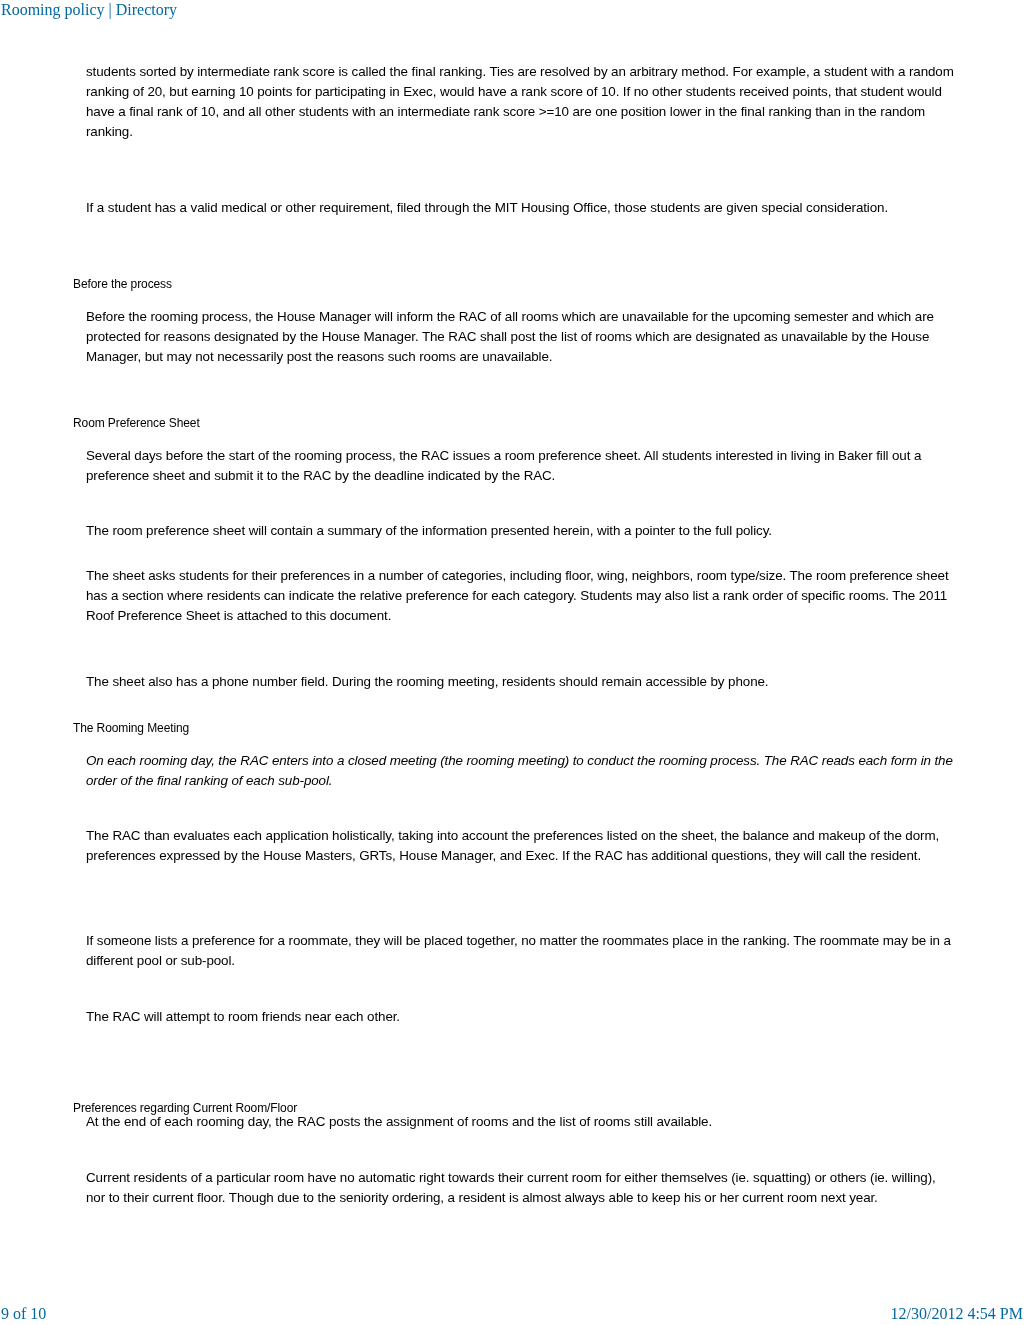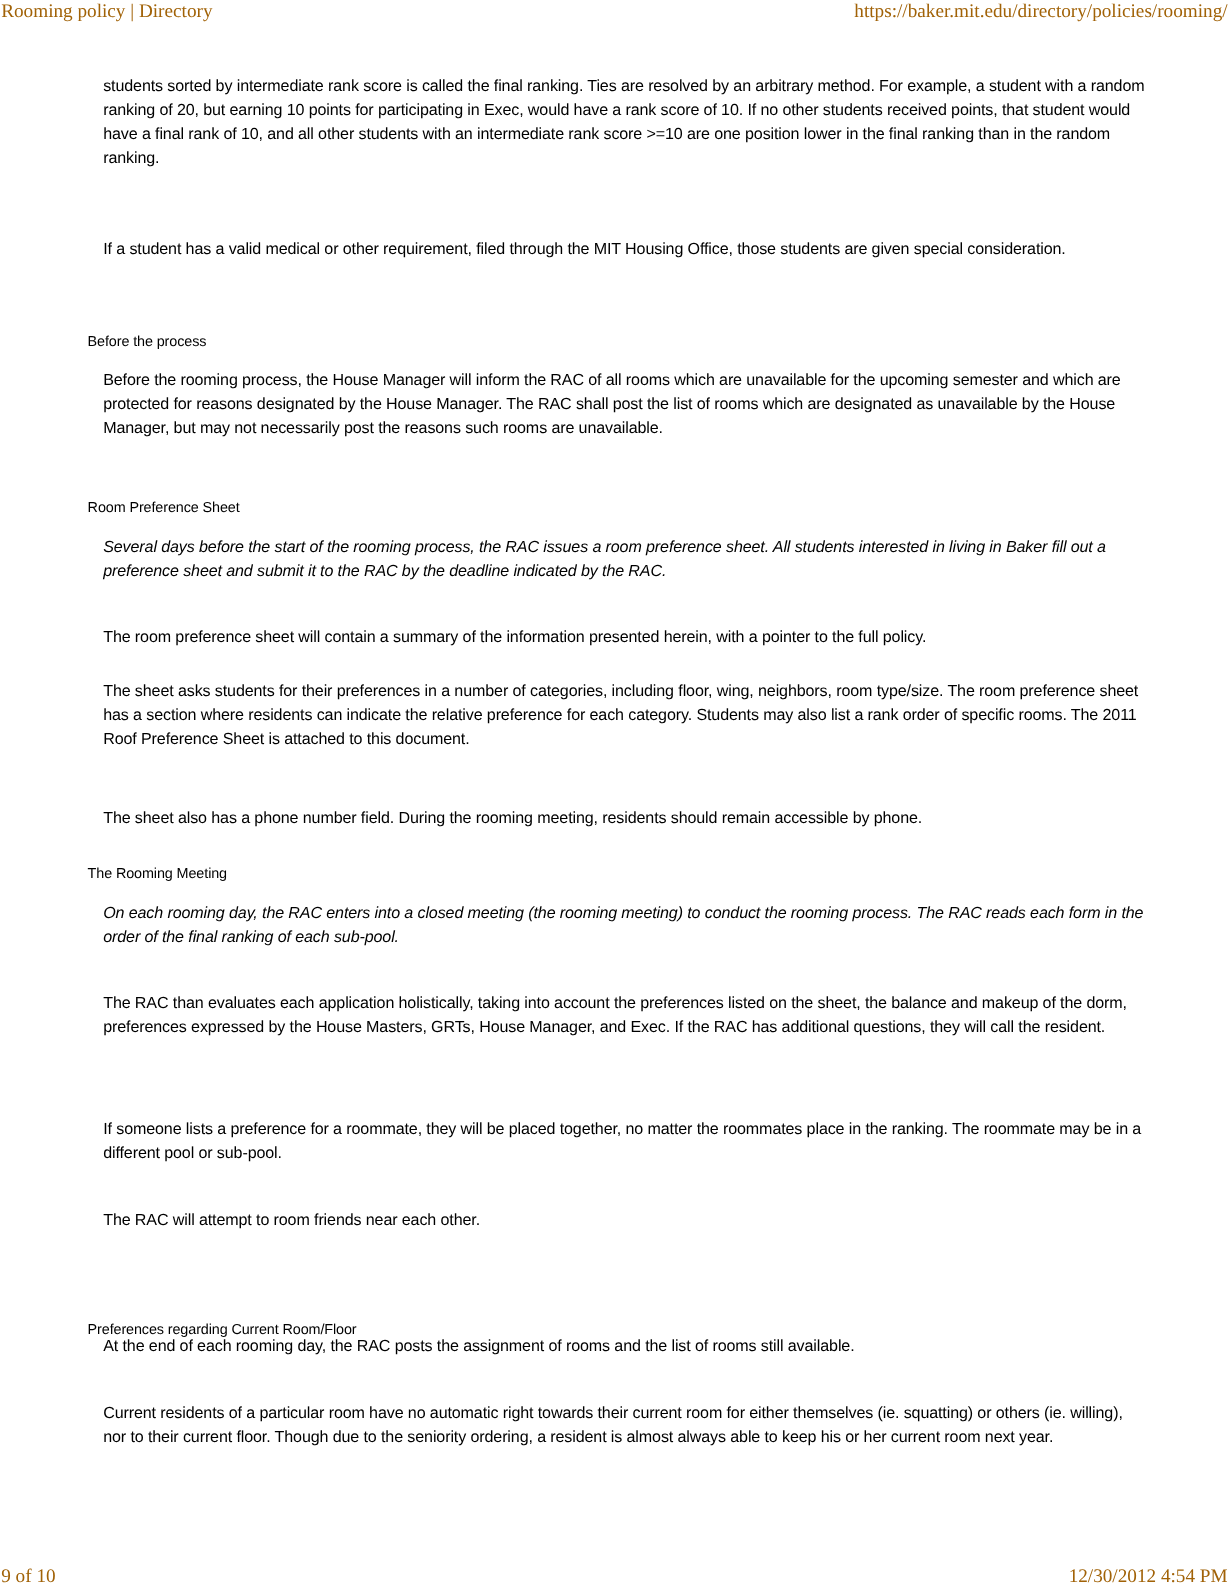--- a/index.html
+++ b/index.html
@@ -2,51 +2,50 @@
 <html><head>
 <meta charset="utf-8">
 <style>
   html, body { margin: 0; padding: 0; background: #ffffff; }
   body {
     width: 1024px; height: 1325px; position: relative; overflow: hidden;
     color: #000;
   }
   .print-header, .print-footer {
     position: absolute; left: 0; right: 0;
-    font-family: "Liberation Serif", serif; font-size: 16px; color: #a16207;
+    font-family: "Liberation Serif", serif; font-size: 16px; color: #0369a1;
   }
   .print-header { top: 0; height: 22px; }
   .print-footer { top: 1304px; height: 22px; }
   .hl { position: absolute; left: 1px; top: 1px; white-space: nowrap; }
   .hr { position: absolute; right: 1px; top: 1px; white-space: nowrap; }
   .content {
     position: absolute; left: 0; top: 0; width: 1024px;
     font-family: "Liberation Sans", sans-serif; font-size: 13.4px;
     letter-spacing: -0.1px;
   }
   .para { position: absolute; left: 86px; width: 870px; line-height: 20px; margin: 0; }
   .heading { position: absolute; left: 73px; margin: 0; line-height: 20px; font-weight: normal; font-size: 12px; }
 </style>
 </head>
 <body>
 
 <div class="print-header">
   <span class="hl">Rooming policy | Directory</span>
-  <span class="hr">https://baker.mit.edu/directory/policies/rooming/</span>
 </div>
 
 <div class="content">
   <p class="para" style="top:62px;">students sorted by intermediate rank score is called the final ranking. Ties are resolved by an arbitrary method. For example, a student with a random ranking of 20, but earning 10 points for participating in Exec, would have a rank score of 10. If no other students received points, that student would have a final rank of 10, and all other students with an intermediate rank score &gt;=10 are one position lower in the final ranking than in the random ranking.</p>
   <p class="para" style="top:198px;">If a student has a valid medical or other requirement, filed through the MIT Housing Office, those students are given special consideration.</p>
 
   <h3 class="heading" style="top:274px;">Before the process</h3>
   <p class="para" style="top:307px;">Before the rooming process, the House Manager will inform the RAC of all rooms which are unavailable for the upcoming semester and which are protected for reasons designated by the House Manager. The RAC shall post the list of rooms which are designated as unavailable by the House Manager, but may not necessarily post the reasons such rooms are unavailable.</p>
 
   <h3 class="heading" style="top:413px;">Room Preference Sheet</h3>
-  <p class="para" style="top:446px;font-style:italic;">Several days before the start of the rooming process, the RAC issues a room preference sheet. All students interested in living in Baker fill out a preference sheet and submit it to the RAC by the deadline indicated by the RAC.</p>
+  <p class="para" style="top:446px;">Several days before the start of the rooming process, the RAC issues a room preference sheet. All students interested in living in Baker fill out a preference sheet and submit it to the RAC by the deadline indicated by the RAC.</p>
   <p class="para" style="top:521px;">The room preference sheet will contain a summary of the information presented herein, with a pointer to the full policy.</p>
   <p class="para" style="top:566px;">The sheet asks students for their preferences in a number of categories, including floor, wing, neighbors, room type/size. The room preference sheet has a section where residents can indicate the relative preference for each category. Students may also list a rank order of specific rooms. The 2011 Roof Preference Sheet is attached to this document.</p>
   <p class="para" style="top:672px;">The sheet also has a phone number field. During the rooming meeting, residents should remain accessible by phone.</p>
 
   <h3 class="heading" style="top:718px;">The Rooming Meeting</h3>
   <p class="para" style="top:751px;font-style:italic;">On each rooming day, the RAC enters into a closed meeting (the rooming meeting) to conduct the rooming process. The RAC reads each form in the order of the final ranking of each sub-pool.</p>
   <p class="para" style="top:826px;">The RAC than evaluates each application holistically, taking into account the preferences listed on the sheet, the balance and makeup of the dorm, preferences expressed by the House Masters, GRTs, House Manager, and Exec. If the RAC has additional questions, they will call the resident.</p>
   <p class="para" style="top:931px;">If someone lists a preference for a roommate, they will be placed together, no matter the roommates place in the ranking. The roommate may be in a different pool or sub-pool.</p>
   <p class="para" style="top:1007px;">The RAC will attempt to room friends near each other.</p>
   <p class="para" style="top:1112px;">At the end of each rooming day, the RAC posts the assignment of rooms and the list of rooms still available.</p>

